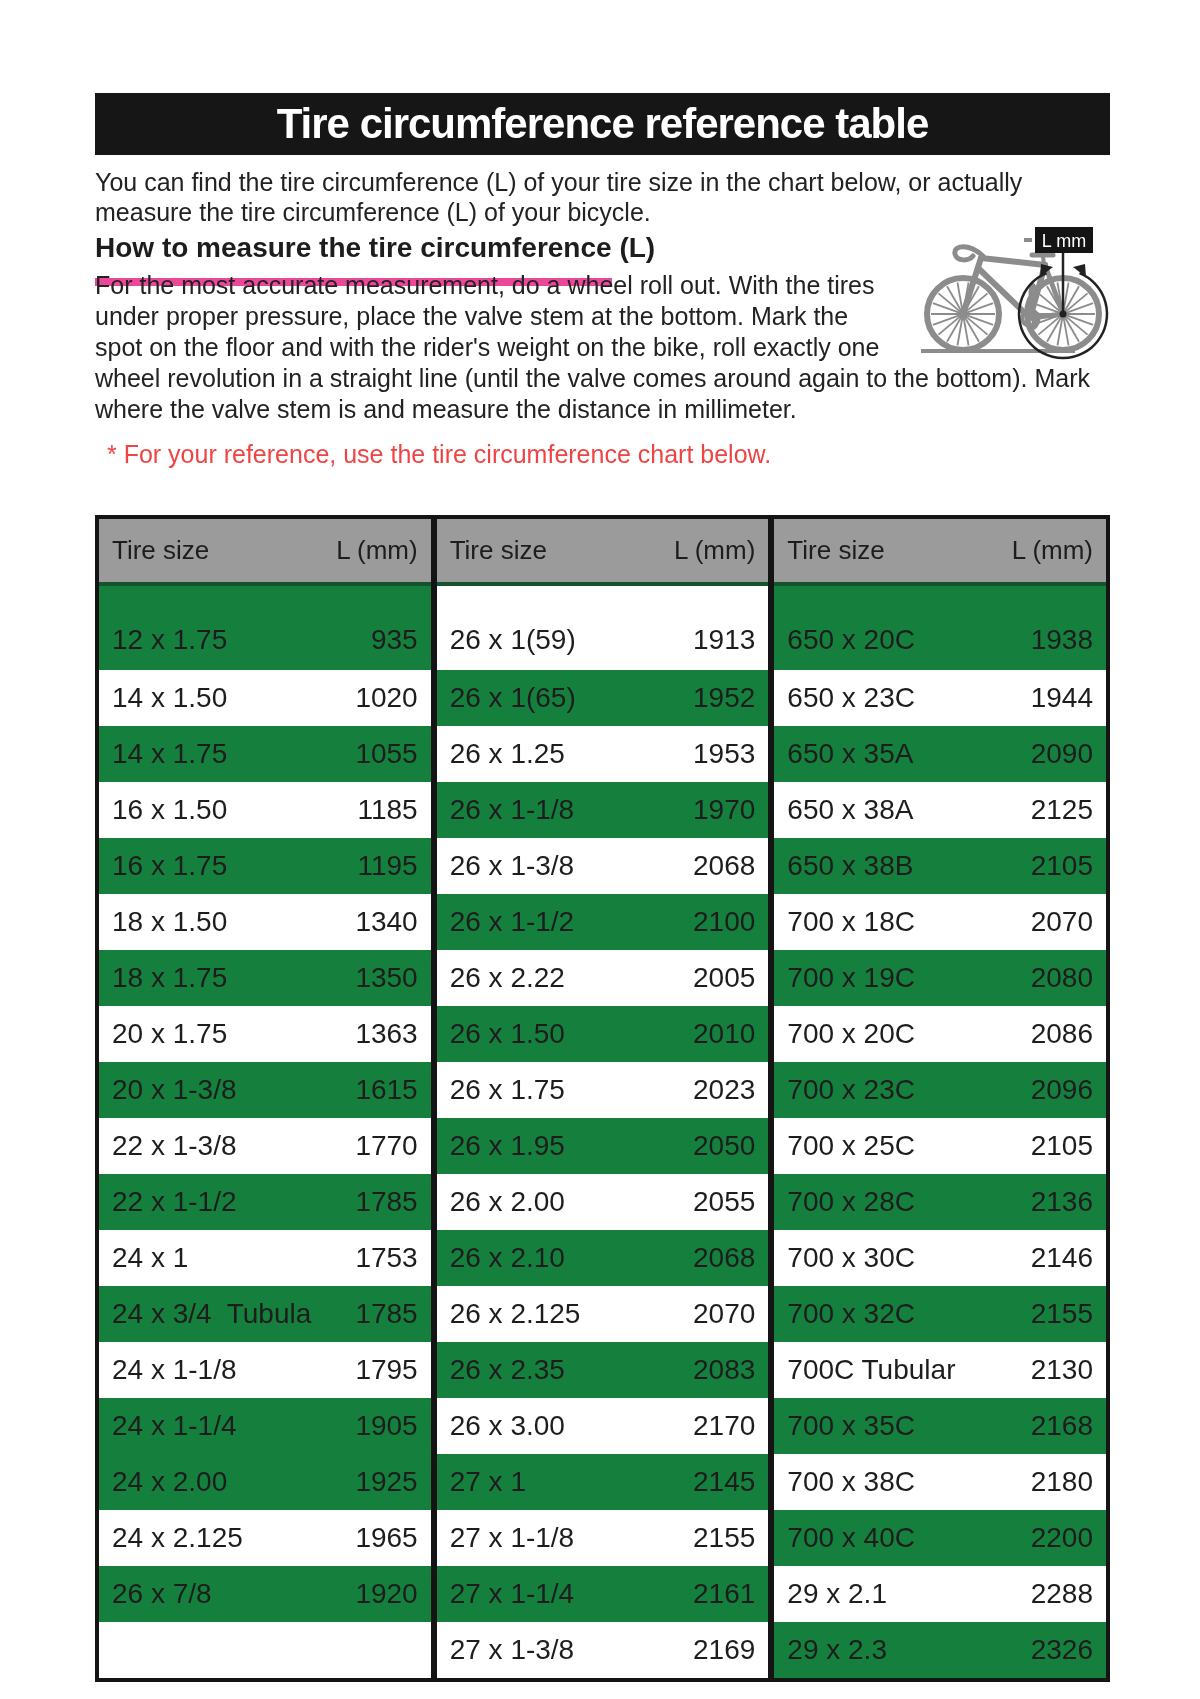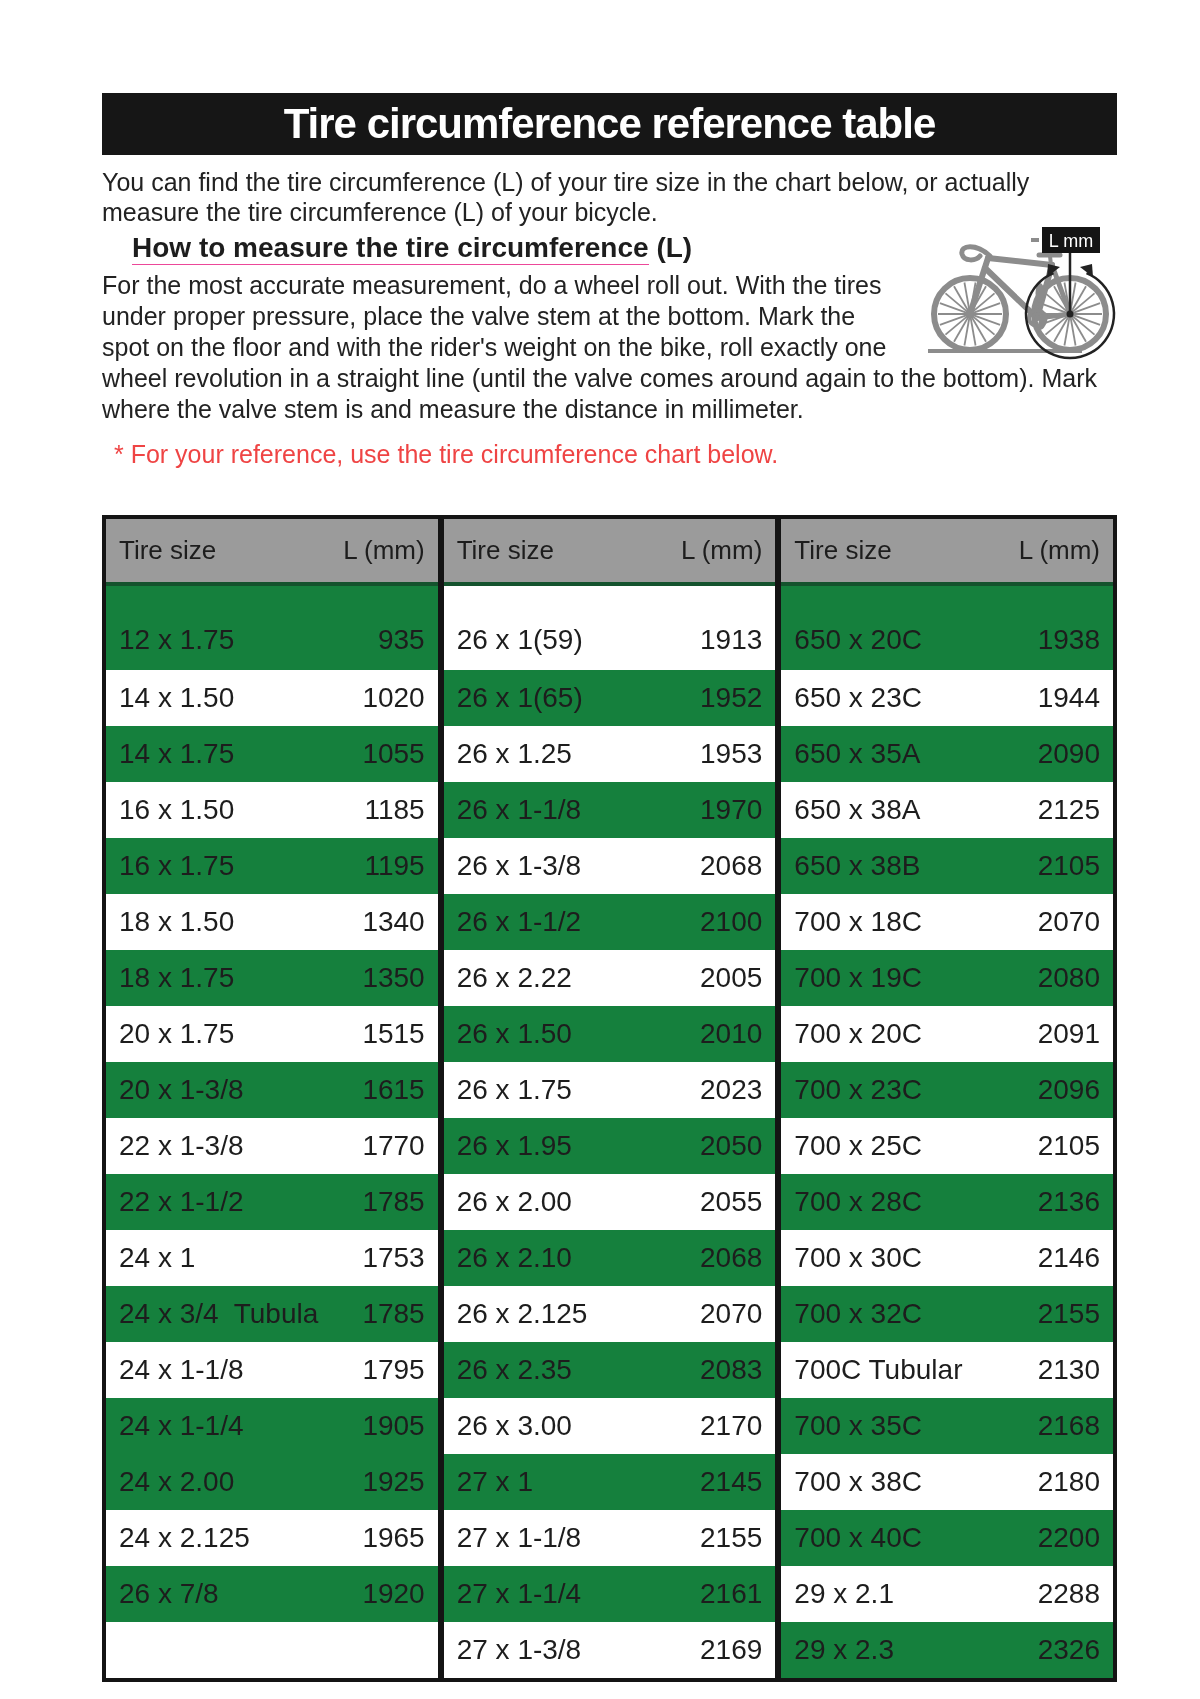--- a/index.html
+++ b/index.html
@@ -7,41 +7,41 @@
     position: relative;
     width: 1200px;
     height: 1699px;
     background: #ffffff;
     font-family: "Liberation Sans", "DejaVu Sans", sans-serif;
     color: #1d1d1d;
     overflow: hidden;
   }
   .content {
     position: absolute;
-    left: 102px;
+    left: 95px;
     top: 93px;
     width: 1015px;
   }
   
   .banner {
     height: 62px;
     background: #161616;
     color: #ffffff;
     font-size: 42px;
     font-weight: bold;
     letter-spacing: -1px;
     text-align: center;
     line-height: 62px;
   }
   
   .intro { margin-top: 12px; font-size: 25px; line-height: 30px; color: #222; }
   
   .howto { position: relative; margin-top: 4px; }
   .howto-heading { font-size: 28px; font-weight: bold; line-height: 34px; margin-bottom: 5px; }
-  .howto-heading .underlined { border-bottom: 1px solid #ec4899; padding-bottom: 1px; margin-left: 30px; }
+  .howto-heading .underlined { border-bottom: 8px solid #ec4899; padding-bottom: 15px; }
   .body-text { font-size: 25px; line-height: 31px; color: #222; }
   .footnote { margin-top: 14px; padding-left: 12px; font-size: 25px; line-height: 30px; color: #ef4444; }
   
   .bike-wrap { position: absolute; top: -6px; right: 0px; width: 205px; height: 142px; }
   .bike-wrap svg { overflow: visible; }
   
   .tire-table {
     display: flex;
     margin-top: 46px;
     border: 4px solid #141414;
@@ -196,21 +196,21 @@
               <tr class="w">
                 <td class="size">18 x 1.50</td>
                 <td class="val">1340</td>
               </tr>
               <tr class="g">
                 <td class="size">18 x 1.75</td>
                 <td class="val">1350</td>
               </tr>
               <tr class="w">
                 <td class="size">20 x 1.75</td>
-                <td class="val">1515</td>
+                <td class="val">1363</td>
               </tr>
               <tr class="g">
                 <td class="size">20 x 1-3/8</td>
                 <td class="val">1615</td>
               </tr>
               <tr class="w">
                 <td class="size">22 x 1-3/8</td>
                 <td class="val">1770</td>
               </tr>
               <tr class="g">
@@ -368,21 +368,21 @@
               <tr class="w">
                 <td class="size">700 x 18C</td>
                 <td class="val">2070</td>
               </tr>
               <tr class="g">
                 <td class="size">700 x 19C</td>
                 <td class="val">2080</td>
               </tr>
               <tr class="w">
                 <td class="size">700 x 20C</td>
-                <td class="val">2091</td>
+                <td class="val">2086</td>
               </tr>
               <tr class="g">
                 <td class="size">700 x 23C</td>
                 <td class="val">2096</td>
               </tr>
               <tr class="w">
                 <td class="size">700 x 25C</td>
                 <td class="val">2105</td>
               </tr>
               <tr class="g">

